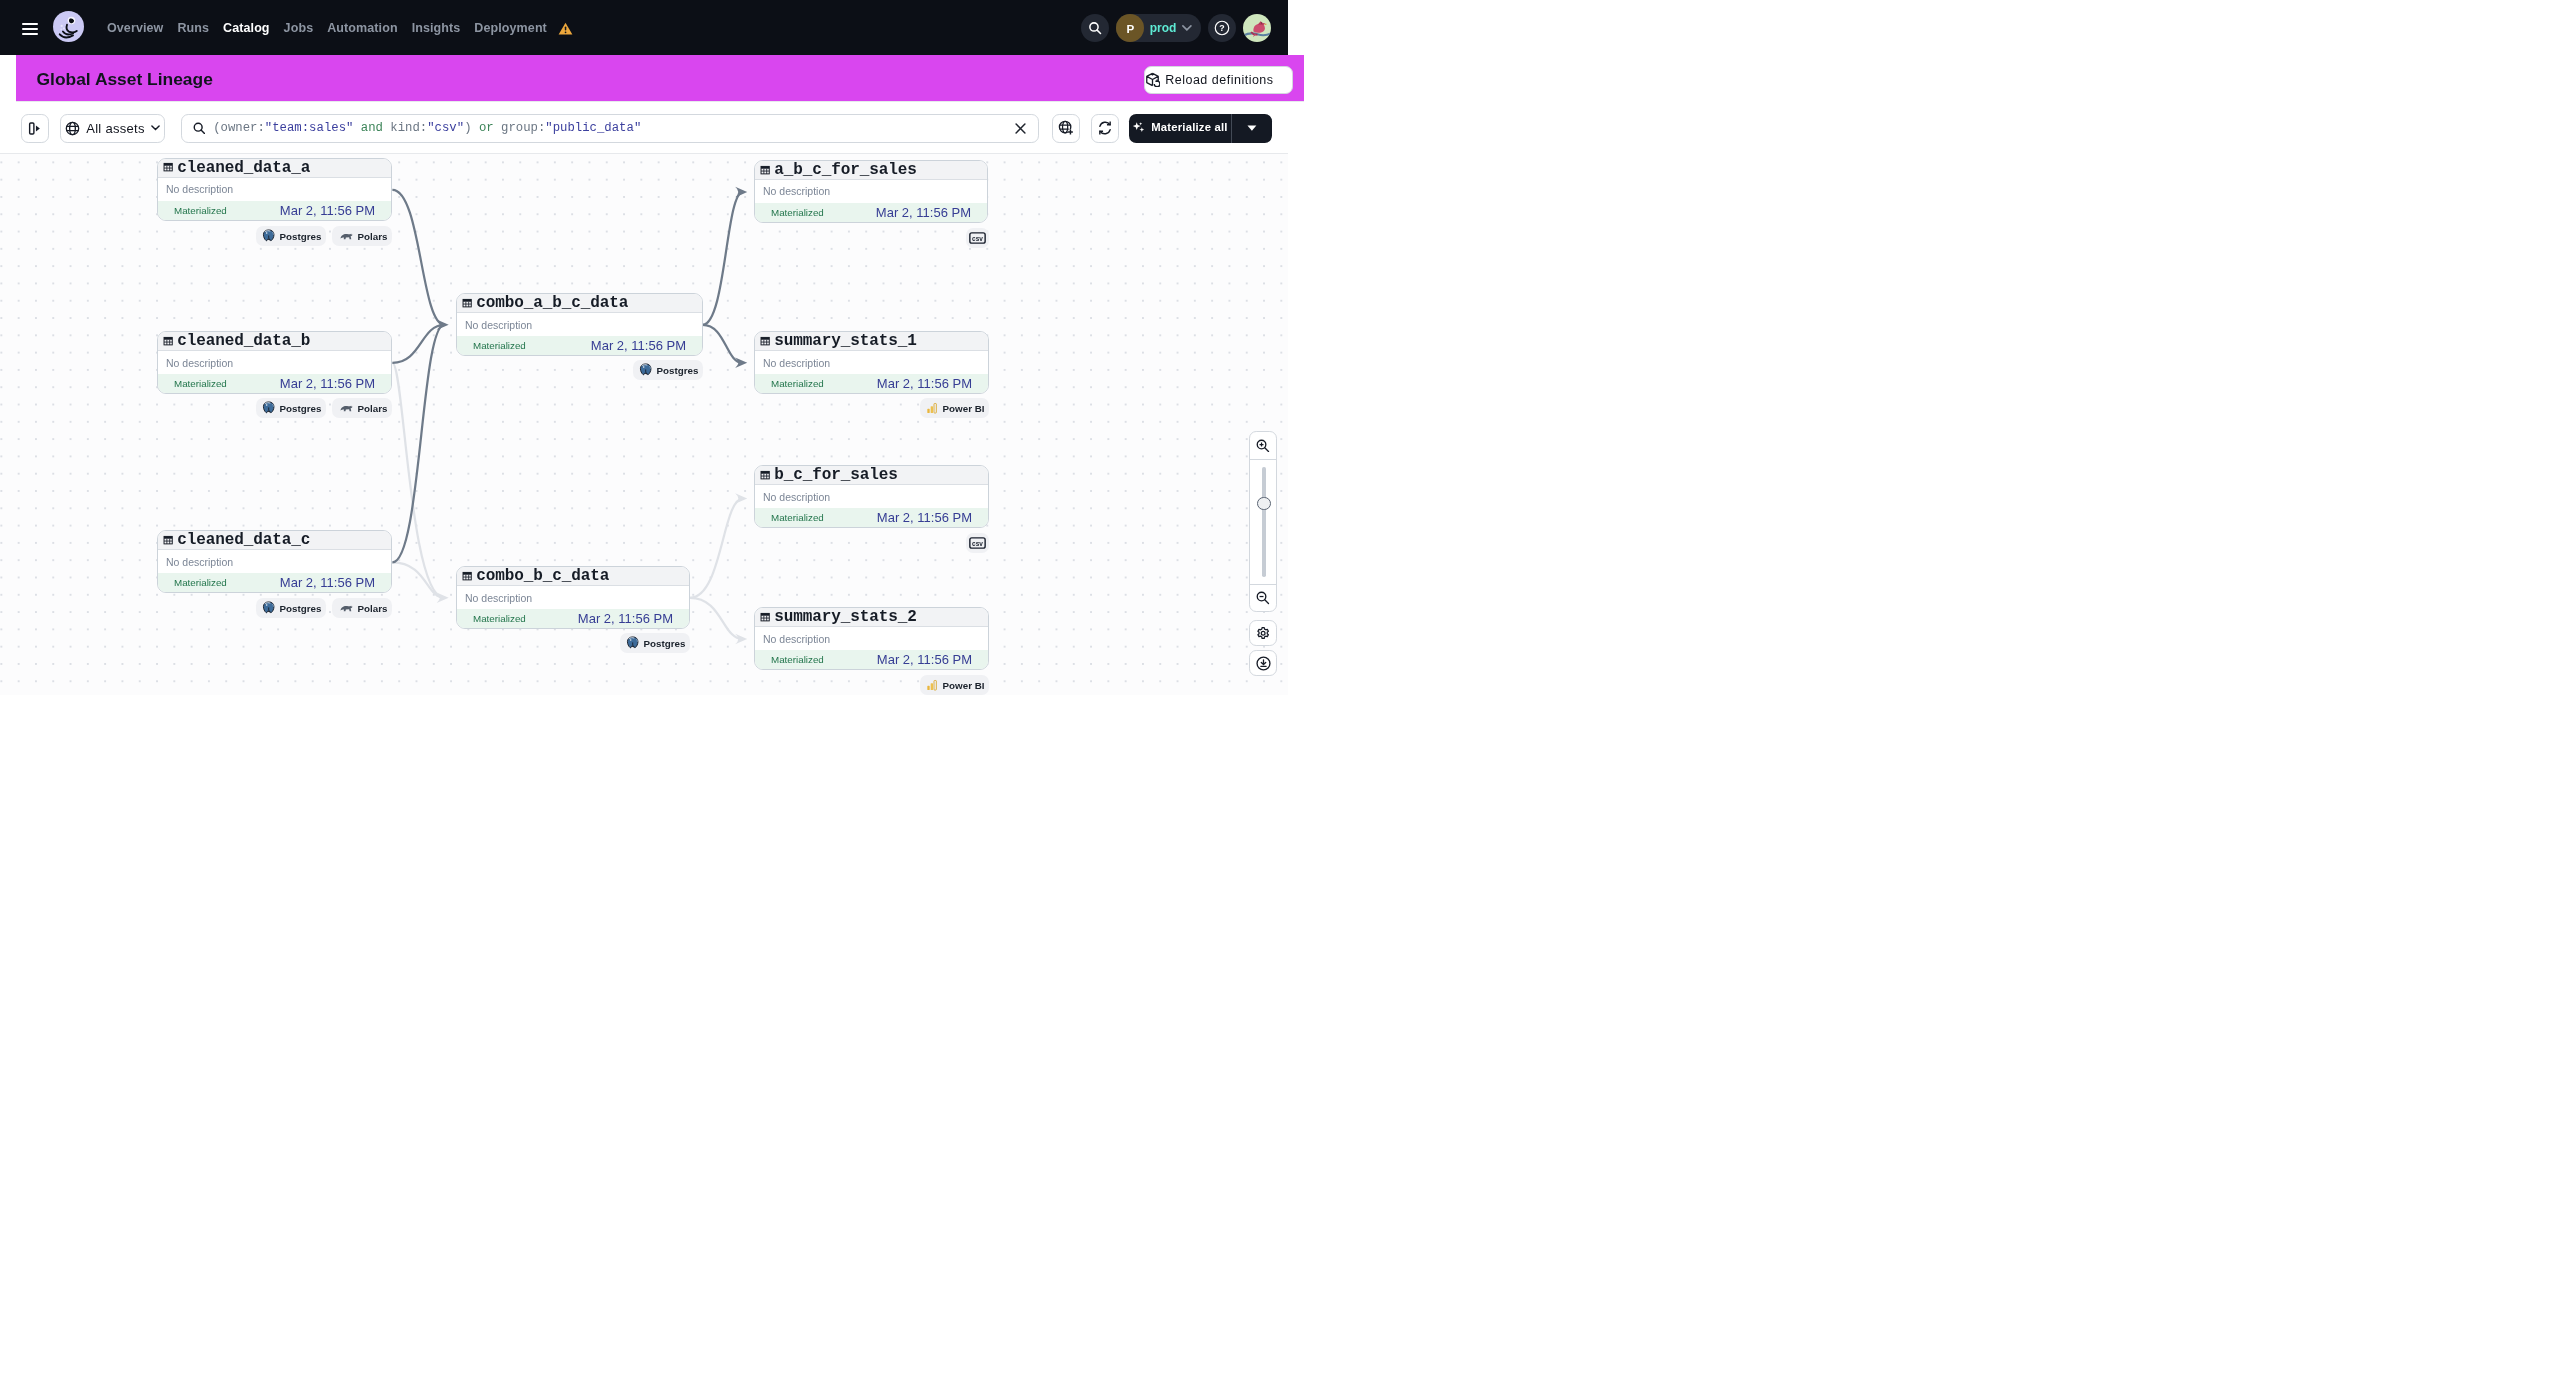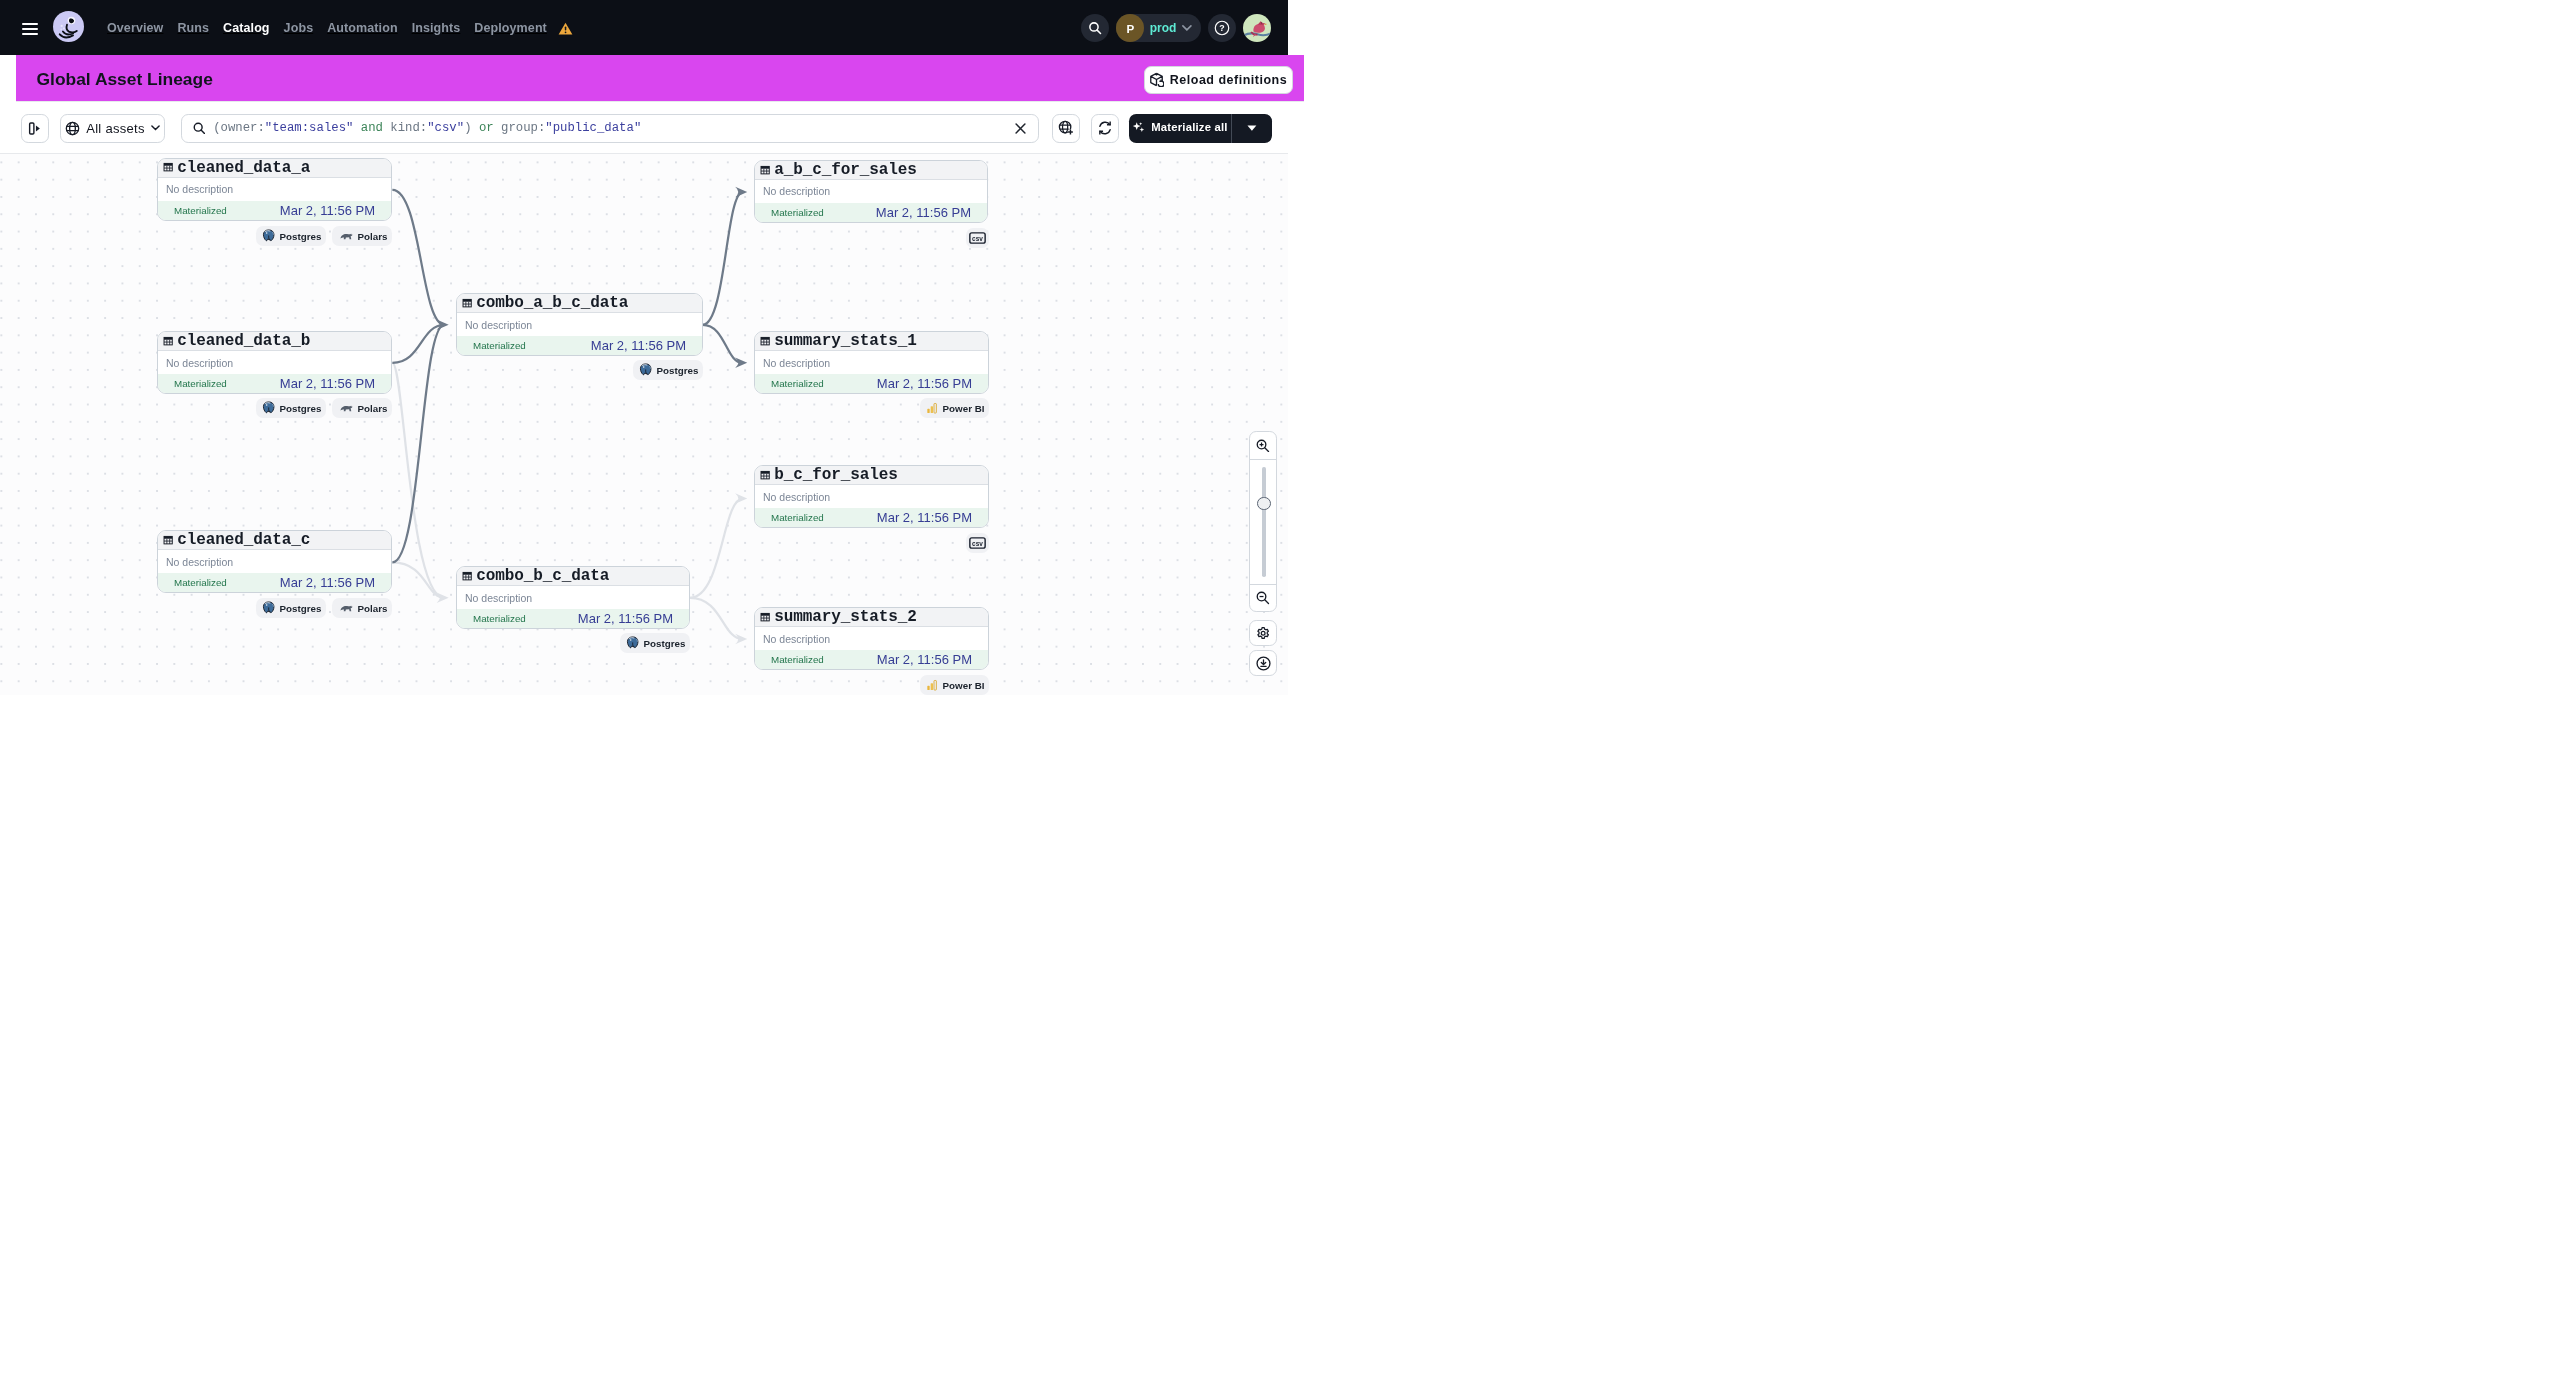--- a/index.html
+++ b/index.html
@@ -2,32 +2,32 @@
 <html style="font-size:14.3px"><head>
 <meta charset="utf-8">
 <style>
 * { margin:0; padding:0; box-sizing:border-box; }
 html,body { width:1288px; height:695px; overflow:hidden; background:#fff;
   font-family:"Liberation Sans", sans-serif; }
 .nav { position:absolute; left:0; top:0; width:1288px; height:55px; background:#0c0f16; }
 .burger { position:absolute; left:21.5px; top:23px; width:16.5px; }
 .burger div { height:2px; background:#fff; border-radius:0.9px; margin-bottom:3.2px; }
 .logo { position:absolute; left:53px; top:11.4px; }
-.navlinks { position:absolute; left:107px; top:0; height:55px; display:flex; align-items:center; gap:14px;text-decoration:underline; }
+.navlinks { position:absolute; left:107px; top:0; height:55px; display:flex; align-items:center; gap:14px; }
 .navlinks a { color:#8d95a2; font-size:12.5px; font-weight:600; text-decoration:none; letter-spacing:0.1px; }
 .navlinks a.active { color:#fff; font-weight:700; }
 .warn { margin-left:-2.7px; margin-top:1.8px; }
 .navright { position:absolute; right:17px; top:14px; display:flex; align-items:center; gap:7.2px; }
 .circbtn { width:28px; height:28px; border-radius:50%; background:#232833; display:flex; align-items:center; justify-content:center; }
 .prodpill { height:28px; border-radius:14.3px; background:#232833; display:flex; align-items:center; padding:0 9px 0 0; gap:5.4px; }
 .prodpill .pcirc { width:28px; height:28px; border-radius:50%; background:#6b5526; color:#fff; font-size:11.6px; font-weight:600; display:flex; align-items:center; justify-content:center; }
 .prodpill .ptxt { color:#5eead4; font-size:12px; font-weight:600; }
 .titlebar { position:absolute; left:16px; top:55px; width:1288px; height:47px; background:#d946ef; border-bottom:0.9px solid #e7e9ed; }
 .titlebar h1 { position:absolute; left:20.6px; top:14.3px; font-size:17.4px; font-weight:700; color:#11141d; letter-spacing:0; }
-.reload { position:absolute; right:11.2px; top:10.7px; height:28px; width:149px; background:#fff; border:0.9px solid #d3d8de; border-radius:7.2px; display:flex; align-items:center; justify-content:center; gap:5.4px; font-size:12.5px; font-weight:700; color:#11141d; letter-spacing:0.5px; }
+.reload { position:absolute; right:11.2px; top:10.7px; height:28px; width:149px; background:#fff; border:0.9px solid #d3d8de; border-radius:7.2px; display:flex; align-items:center; gap:5.4px; font-size:12.5px; font-weight:400; color:#11141d; letter-spacing:0.5px; }
 .filterbar { position:absolute; left:0; top:103px; width:1288px; height:51px; background:#fff; border-bottom:0.9px solid #e7e9ec; }
 .fbtn { position:absolute; top:10.7px; height:29px; background:#fff; border:0.9px solid #d3d8de; border-radius:7.2px; display:flex; align-items:center; justify-content:center; }
 #fb1 { left:20.6px; width:28px; }
 #fb2 { left:60px; width:105px; gap:6.3px; font-size:13px; font-weight:500; color:#11141d; letter-spacing:0.3px; }
 #fsearch { left:181px; width:858px; justify-content:flex-start; padding:0 10.7px; gap:8px; }
 #fsearch .q { font-family:"Liberation Mono", monospace; font-size:12.3px; letter-spacing:0; white-space:pre; }
 .qg { color:#6b7683; } .qb { color:#3b3f9e; } .qn { color:#3c8458; }
 #fsearch .x { position:absolute; right:9.8px; top:6.3px; }
 #fb3 { left:1052px; width:28px; }
 #fb4 { left:1091px; width:28px; }

